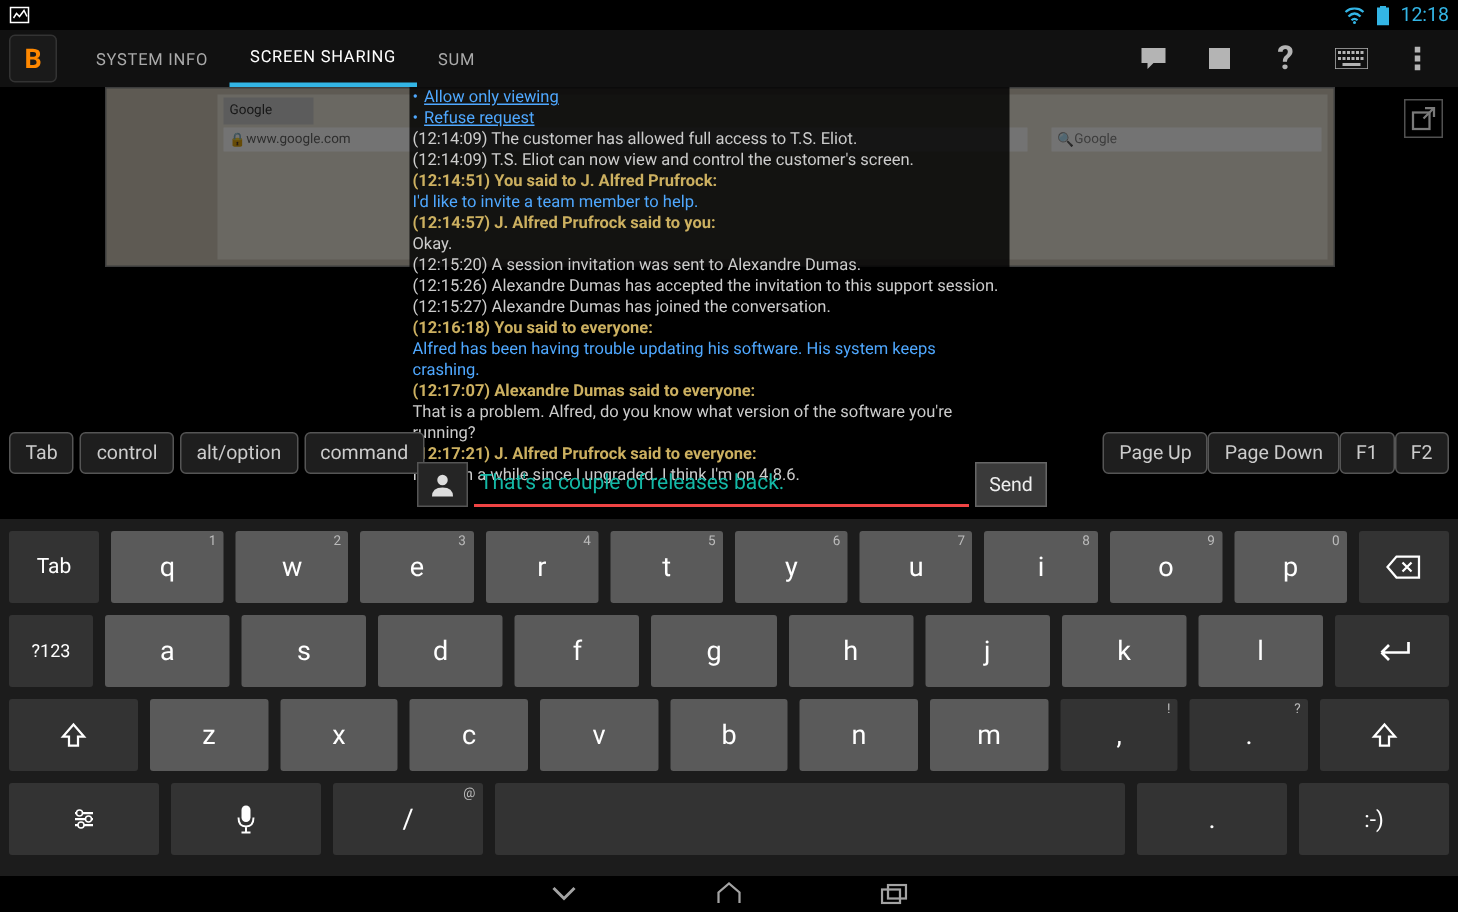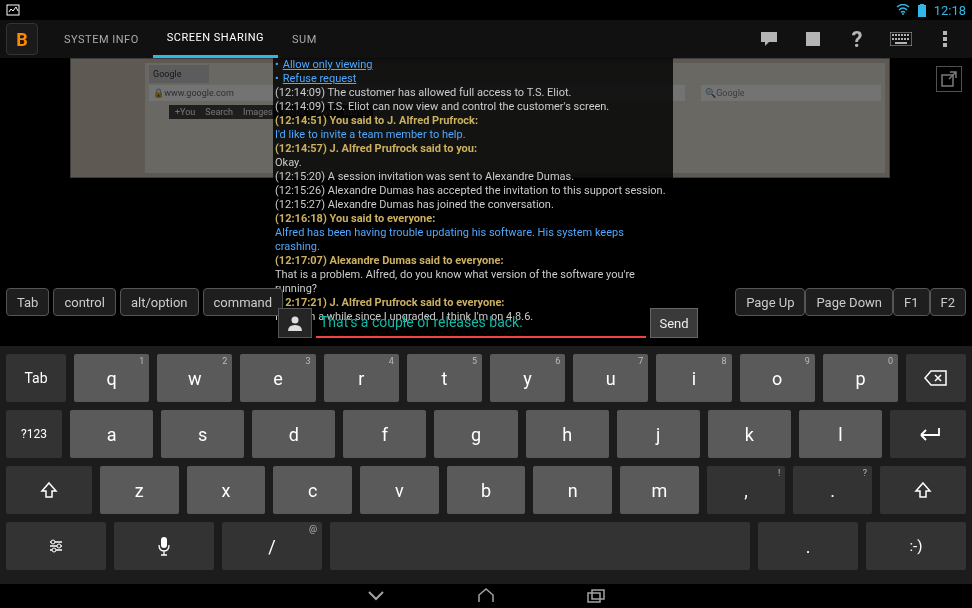--- a/index.html
+++ b/index.html
@@ -1,19 +1,19 @@
 <!DOCTYPE html>
 <html><head>
 <meta charset="utf-8">
 <style>
   * { margin:0; padding:0; box-sizing:border-box; font-family:Roboto,Arial,sans-serif; }
   body { width:972px; height:608px; background:#000; color:#ccc; overflow:hidden; position:relative; font-size:12px; }
   .status-bar { height:20px; background:#000; display:flex; justify-content:space-between; align-items:center; padding:0 6px; color:#33b5e5; font-size:12px; }
   .status-left { display:flex; gap:4px; }
-  .status-right { display:flex; gap:5px; align-items:center; }
+  .status-right { display:flex; gap:5px; align-items:flex-end; }
   .status-icon { width:14px; height:14px; display:inline-flex; align-items:center; justify-content:center; }
   .app-bar { height:38px; background:#111; display:flex; align-items:center; padding:0 6px; position:relative; }
   .app-logo { width:32px; height:32px; background:#1a1a1a; border:1px solid #333; border-radius:4px; margin-right:12px; display:flex; align-items:center; justify-content:center; color:#ff8800; font-size:18px; font-weight:bold; }
   .tab { padding:0 14px; height:38px; display:flex; align-items:center; font-size:11px; color:#aaa; letter-spacing:0.5px; cursor:pointer; }
   .tab.active { color:#fff; border-bottom:3px solid #33b5e5; }
   .app-actions { margin-left:auto; display:flex; gap:22px; padding-right:10px; align-items:center; }
   .abicon { width:22px; height:22px; display:flex; align-items:center; justify-content:center; opacity:.8; cursor:pointer; }
   .content { position:absolute; top:58px; left:0; right:0; bottom:0; }
   .screenshare-bg { position:absolute; left:70px; top:0; width:820px; height:120px; background:#d0c8b8; border:1px solid #888; opacity:.45; }
   .sb-browser { position:absolute; left:74px; top:4px; right:4px; height:110px; background:#eae6da; }
@@ -118,28 +118,20 @@
   </div>
 </div>
 
 <div class="content">
 
   <div class="screenshare-bg">
     <div class="sb-browser">
       <div class="sb-tab">Google</div>
       <div class="sb-url">🔒 <span>www.google.com</span></div>
       <div class="sb-search">🔍 <span>Google</span></div>
-      <div class="sb-links" id="sb-links">
-          <span>+You</span>
-          <span>Search</span>
-          <span>Images</span>
-          <span>Maps</span>
-          <span>Play</span>
-          <span>YouTu</span>
-        </div>
     </div>
   </div>
   <div class="popout">
     <svg width="18" height="18" viewBox="0 0 18 18">
         <rect x="2" y="5" width="11" height="11" fill="none" stroke="#ccc" stroke-width="1.5"></rect>
         <path d="M10 2 H16 V8 M16 2 L9 9" fill="none" stroke="#ccc" stroke-width="1.5"></path>
       </svg>
   </div>
 
   <div class="chat-log" id="chat-log">

